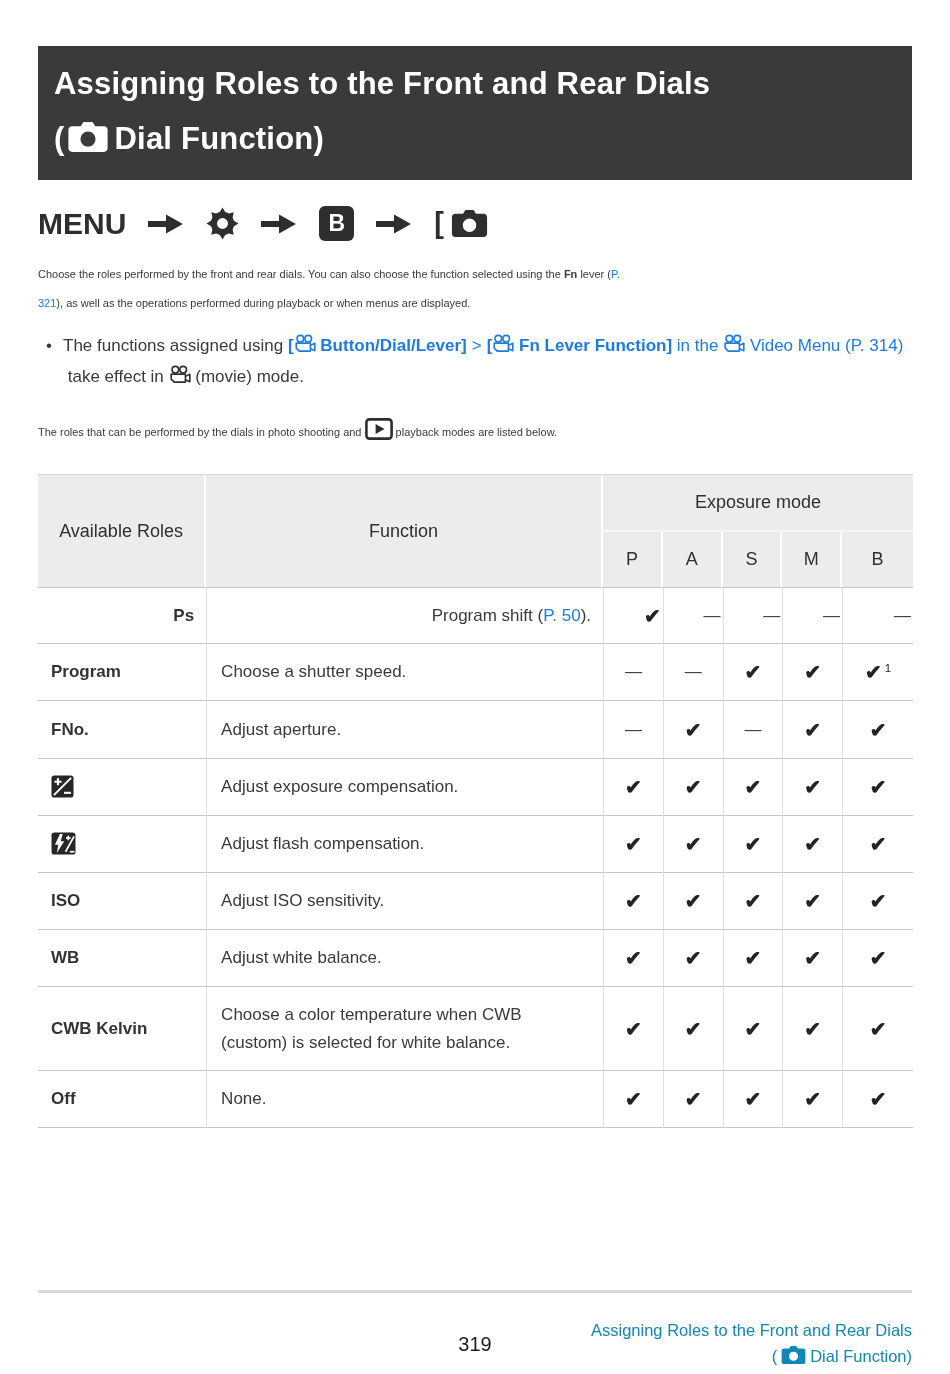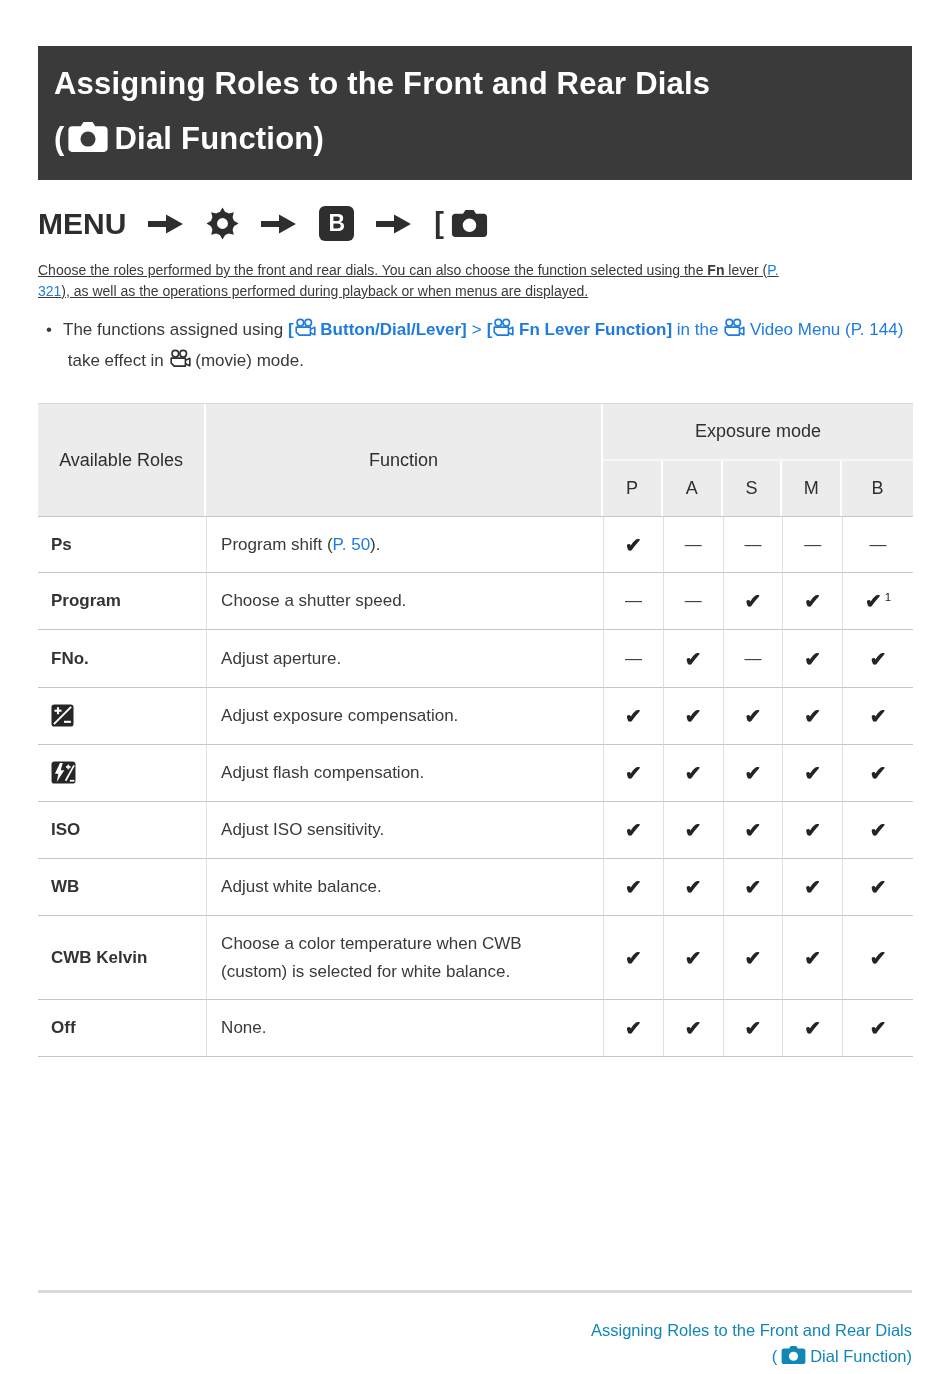--- a/index.html
+++ b/index.html
@@ -44,21 +44,21 @@
   .menu-label{font-size:30px;font-weight:700;}
   .b-badge{
     display:inline-flex;align-items:center;justify-content:center;
     width:35px;height:35px;border-radius:6px;background:var(--icon_dark);
     color:#fff;font-size:23px;font-weight:700;
   }
   .menu-target{font-size:29px;font-weight:700;display:inline-flex;align-items:center;}
   .menu-target .cam-icon{margin:0 7px;}
 
   
-  .body-text{font-size:14px;line-height:21px;margin:19px 0 0 0;text-decoration:underline;}
+  .body-text{font-size:11px;line-height:29px;margin:19px 0 0 0;}
   .body-text b{font-weight:700;}
   .link{color:var(--link_blue);cursor:pointer;}
   .link-bold{font-weight:700;}
   .bullet-list{margin:12px 0 0 0;padding:0;list-style:none;}
   .bullet-list li{
     position:relative;padding-left:25px;font-size:17px;line-height:31px;
   }
   .bullet-list li::before{
     content:"•";position:absolute;left:8px;top:0;color:var(--text_dark);
   }
@@ -84,21 +84,21 @@
   th.h-func{width:392px;}
   th.h-exp{height:56px;border-bottom:2px solid #f7f7f7;}
   th.h-mode{height:54px;width:59px;}
   th.h-mode.last{width:70px;}
   tbody td{
     border-bottom:1px solid var(--border_row);
     border-left:1px solid var(--border_col);
     padding:13px 12px;vertical-align:middle;height:57px;
   }
   tbody td:first-child{border-left:none;padding-left:13px;}
-  tbody tr:first-child td{border-top:1px solid var(--border_row);}
+  tbody tr:first-child td{border-top:1px solid var(--border_row);text-align:right;}
   td.role-cell{font-weight:700;color:#333;font-size:17px;}
   td.func-cell{color:var(--text_dark);line-height:28px;padding-left:14px;}
   td.mark-cell{text-align:center;color:#242424;padding-left:2px;padding-right:2px;}
   td.mark-cell.check{font-size:20px;font-weight:700;}
   td.mark-cell.dash{font-size:17px;color:#3d3d3d;}
   td.mark-cell sup{font-size:11.5px;font-weight:400;margin-left:3px;vertical-align:7px;}
   .role-icon{display:block;}
 
   
   .footer{margin-top:auto;padding-bottom:10px;}
@@ -188,25 +188,28 @@
 
   <p class="body-text"><span class="sp">Choose the roles performed by the front and rear dials. You can also choose the function selected using the </span><b>Fn</b><span class="sp"> lever (</span><span class="link">P. 321</span><span class="sp">), as well as the operations performed during playback or when menus are displayed.</span></p>
 
   <ul class="bullet-list">
     <li><span class="sp">The functions assigned using </span><span class="link link-bold"><span>[</span><svg class="inline-icon blue" width="22" height="19" viewBox="0 0 26 22">
             <use href="#def-movie"></use>
           </svg> <span>Button/Dial/Lever]</span></span><span class="gt-sign">&gt;</span><span class="link link-bold"><span>[</span><svg class="inline-icon blue" width="22" height="19" viewBox="0 0 26 22">
             <use href="#def-movie"></use>
           </svg> <span>Fn Lever Function]</span></span> <span class="link"><span>in the</span> <svg class="inline-icon blue" width="22" height="19" viewBox="0 0 26 22">
             <use href="#def-movie"></use>
-          </svg> <span>Video Menu (P. 144)</span></span><span class="sp"> take effect in </span><svg class="inline-icon dark" width="22" height="19" viewBox="0 0 26 22">
+          </svg> <span>Video Menu (P. 314)</span></span><span class="sp"> take effect in </span><svg class="inline-icon dark" width="22" height="19" viewBox="0 0 26 22">
           <use href="#def-movie"></use>
         </svg><span class="sp"> (movie) mode.</span></li>
   </ul>
 
+  <p class="body-text" style="margin-top:26px"><span class="sp">The roles that can be performed by the dials in photo shooting and </span><svg class="inline-icon dark" width="28" height="22" viewBox="0 0 28 22" style="vertical-align:-4px">
+        <use href="#def-playback"></use>
+      </svg><span class="sp"> playback modes are listed below.</span></p>
 
   <table class="roles">
     <thead>
       <tr>
         <th class="h-roles gap-r" rowspan="2">Available Roles</th>
         <th class="h-func gap-r" rowspan="2">Function</th>
         <th class="h-exp" colspan="5">Exposure mode</th>
       </tr>
       <tr>
         <th class="h-mode gap-r">P</th>
@@ -314,20 +317,21 @@
           <td class="mark-cell check">✔</td>
           <td class="mark-cell check">✔</td>
           <td class="mark-cell check">✔</td>
         </tr>
       </tbody>
   </table>
 
   <footer class="footer">
     <div class="footer-divider"></div>
     <div class="footer-row">
+      <div class="page-number">319</div>
       <div class="footer-link">
         <span>Assigning Roles to the Front and Rear Dials</span><br>
         <span>(</span><svg class="cam-icon" width="25" height="20" viewBox="0 0 40 31">
             <use href="#def-camera"></use>
           </svg><span>Dial Function)</span>
       </div>
     </div>
   </footer>
 
 </div>

